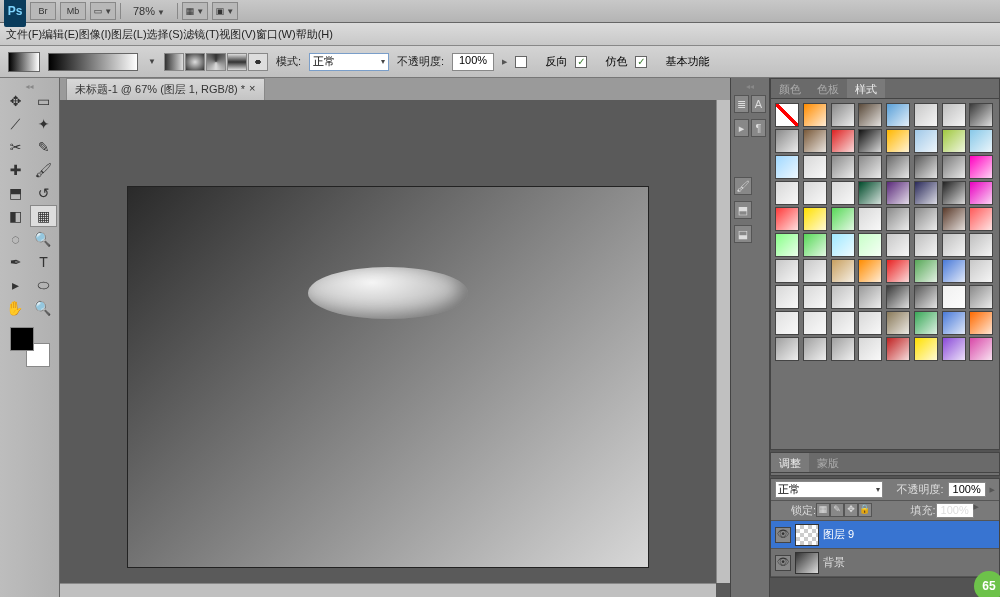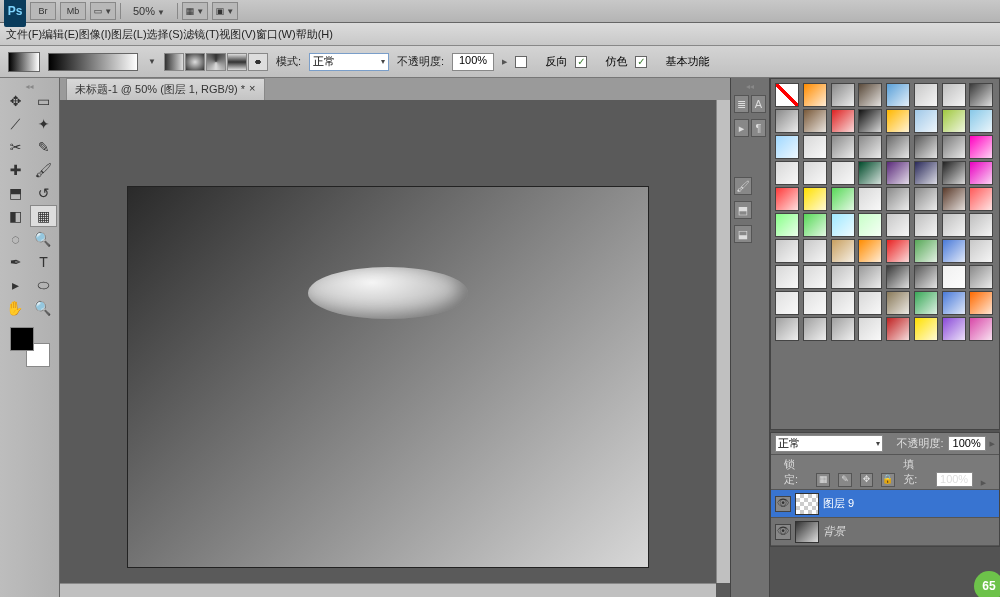--- a/index.html
+++ b/index.html
@@ -58,41 +58,41 @@
 .ptab{padding:3px 8px;color:#aaa;font-size:11px}
 .ptab.active{background:#7a7a7a;color:#eee}
 .styles-grid{display:grid;grid-template-columns:repeat(8,1fr);gap:2px;padding:4px;height:350px;overflow:auto;align-content:start}
 .style-sw{width:24px;height:24px;border:1px solid #444}
 .no-style{background:#fff;position:relative}
 .no-style::after{content:"";position:absolute;inset:0;background:linear-gradient(to top right,transparent 45%,red 45%,red 55%,transparent 55%)}
 .adj-panel{height:24px}
 .layers-panel .panel-body{background:#727272}
 .layer-opts{display:flex;align-items:center;gap:4px;padding:2px 4px;background:#7a7a7a;border-bottom:1px solid #555}
 .layer-select{width:108px;height:17px;background:#fff;border:1px solid #888;font-size:10px;padding:0 2px;display:flex;justify-content:space-between;align-items:center}
-.layer-lock-row{display:flex;align-items:flex-end;gap:8px;padding:2px 13px;background:#7a7a7a;border-bottom:1px solid #555;color:#ddd}
+.layer-lock-row{display:flex;align-items:flex-start;gap:0;padding:2px 20px;background:#7a7a7a;border-bottom:1px solid #555;color:#ddd}
 .lock-icon{width:14px;height:14px;background:#888;border:1px solid #555;font-size:9px;text-align:center}
 .layer-row{display:flex;align-items:center;height:28px;border-bottom:1px solid #555;gap:4px;padding:0 4px}
 .layer-row.sel{background:#3874d1;color:#fff}
 .eye{width:16px;height:16px;background:#888;border:1px solid #444;font-size:10px;text-align:center;color:#333}
 .layer-thumb{width:24px;height:22px;background:#fff;border:1px solid #333}
 .thumb-trans{background:repeating-conic-gradient(#ccc 0 25%,#fff 0 50%) 0 0/8px 8px}
 .thumb-grad{background:linear-gradient(135deg,#333,#ddd)}
 .percent-dd{font-size:7px;color:#555}
 .corner-badge{position:absolute;bottom:-4px;right:-4px;width:30px;height:30px;background:#6dc24a;border-radius:50%;color:#fff;display:flex;align-items:center;justify-content:center;font-size:12px;font-weight:bold}
 </style>
 </head>
 <body>
 
 <div class="topbar">
   <div class="ps-logo">Ps</div>
   <div class="top-btn">Br</div>
   <div class="top-btn">Mb</div>
   <div class="top-btn">▭<span class="dd-arrow">▼</span></div>
   <div class="top-sep"></div>
-  <div class="zoom-display"><span>50%</span><span class="dd-arrow">▼</span></div>
+  <div class="zoom-display"><span>78%</span><span class="dd-arrow">▼</span></div>
   <div class="top-sep"></div>
   <div class="top-btn">▦<span class="dd-arrow">▼</span></div>
   <div class="top-btn">▣<span class="dd-arrow">▼</span></div>
 </div>
 
 <div class="menubar">
   <span class="menu-item">文件(F)</span>
   <span class="menu-item">编辑(E)</span>
   <span class="menu-item">图像(I)</span>
   <span class="menu-item">图层(L)</span>
@@ -163,21 +163,21 @@
     </div>
     <div class="color-swatches">
       <div class="bg-color"></div>
       <div class="fg-color"></div>
     </div>
   </div>
 
   <div class="doc-area">
     <div class="doc-tabs">
       <div class="doc-tab">
-          <span>未标题-1 @ 50% (图层 1, RGB/9) *</span>
+          <span>未标题-1 @ 67% (图层 1, RGB/8) *</span>
           <span>×</span>
         </div>
     </div>
     <div class="canvas-wrap">
       <div class="canvas">
         <div class="ellipse"></div>
       </div>
     </div>
     <div class="vscroll"></div>
     <div class="hscroll"></div>
@@ -200,20 +200,25 @@
     <div class="mid-row">
         <div class="mini">⬒</div>
       </div>
     <div class="mid-row">
         <div class="mini">⬓</div>
       </div>
   </div>
 
   <div class="right-panels">
     <div class="panel">
+      <div class="panel-tabs">
+        <div class="ptab">颜色</div>
+        <div class="ptab">色板</div>
+        <div class="ptab active">样式</div>
+      </div>
       <div class="styles-grid" id="styles-grid">
           <div class="style-sw no-style"></div>
           <div class="style-sw" style="background: linear-gradient(135deg, rgb(255, 140, 0), rgb(255, 255, 255) 120%);"></div>
           <div class="style-sw" style="background: linear-gradient(135deg, rgb(138, 138, 138), rgb(255, 255, 255) 120%);"></div>
           <div class="style-sw" style="background: linear-gradient(135deg, rgb(90, 74, 58), rgb(255, 255, 255) 120%);"></div>
           <div class="style-sw" style="background: linear-gradient(135deg, rgb(90, 160, 216), rgb(255, 255, 255) 120%);"></div>
           <div class="style-sw" style="background: linear-gradient(135deg, rgb(200, 200, 200), rgb(255, 255, 255) 120%);"></div>
           <div class="style-sw" style="background: linear-gradient(135deg, rgb(191, 191, 191), rgb(255, 255, 255) 120%);"></div>
           <div class="style-sw" style="background: linear-gradient(135deg, rgb(58, 58, 58), rgb(255, 255, 255) 120%);"></div>
           <div class="style-sw" style="background: linear-gradient(135deg, rgb(138, 138, 138), rgb(255, 255, 255) 120%);"></div>
@@ -284,20 +289,26 @@
           <div class="style-sw" style="background: linear-gradient(135deg, rgb(160, 160, 160), rgb(255, 255, 255) 120%);"></div>
           <div class="style-sw" style="background: linear-gradient(135deg, rgb(160, 160, 160), rgb(255, 255, 255) 120%);"></div>
           <div class="style-sw" style="background: linear-gradient(135deg, rgb(216, 216, 216), rgb(255, 255, 255) 120%);"></div>
           <div class="style-sw" style="background: linear-gradient(135deg, rgb(192, 34, 34), rgb(255, 255, 255) 120%);"></div>
           <div class="style-sw" style="background: linear-gradient(135deg, rgb(255, 224, 0), rgb(255, 255, 255) 120%);"></div>
           <div class="style-sw" style="background: linear-gradient(135deg, rgb(138, 74, 216), rgb(255, 255, 255) 120%);"></div>
           <div class="style-sw" style="background: linear-gradient(135deg, rgb(216, 72, 168), rgb(255, 255, 255) 120%);"></div>
         </div>
     </div>
 
+    <div class="panel adj-panel">
+      <div class="panel-tabs">
+        <div class="ptab active">调整</div>
+        <div class="ptab">蒙版</div>
+      </div>
+    </div>
 
     <div class="panel layers-panel">
       <div class="panel-body">
         <div class="layer-opts">
           <div class="layer-select">
               <span>正常</span>
               <span class="dd-arrow">▾</span>
             </div>
           <span style="color:#ddd;margin-left:auto">不透明度:</span>
           <div class="opt-input" style="width:38px;height:15px">100%</div>
@@ -314,20 +325,20 @@
             <span class="percent-dd">▶</span>
         </div>
         <div class="layer-row sel">
           <div class="eye">👁</div>
           <div class="layer-thumb thumb-trans"></div>
           <span>图层 9</span>
         </div>
         <div class="layer-row" style="color:#ddd">
           <div class="eye">👁</div>
           <div class="layer-thumb thumb-grad"></div>
-          <span style="font-style:italic">背景</span>
+          <span style="">背景</span>
         </div>
       </div>
     </div>
   </div>
 </div>
 
 <div class="corner-badge">65</div>
 
 </body></html>

